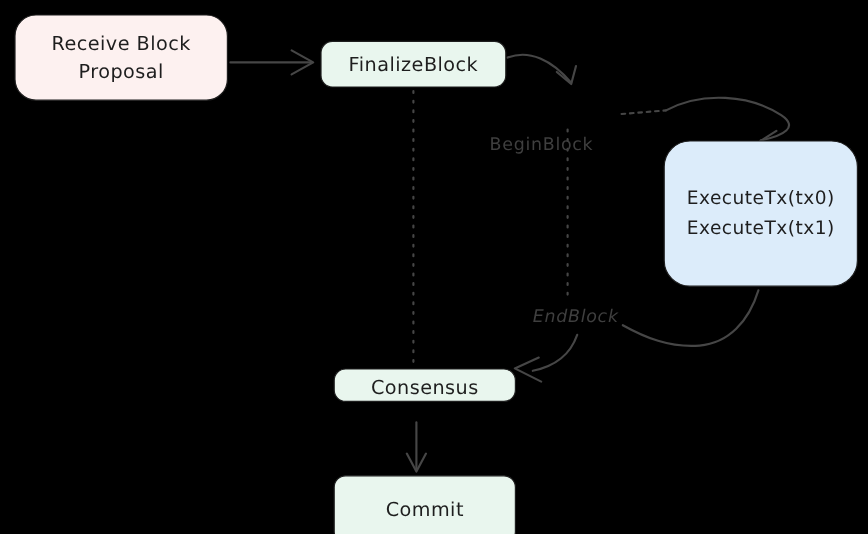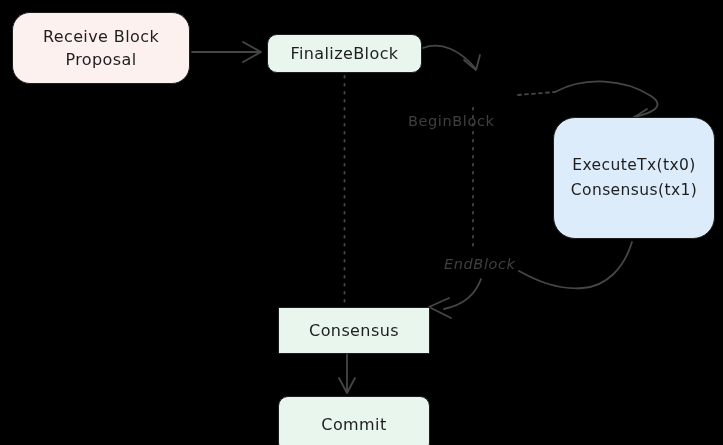--- a/index.html
+++ b/index.html
@@ -59,23 +59,24 @@
   }
   .node-execute {
     left: 553px; top: 117px; width: 162px; height: 122px;
     background: var(--execute_fill);
     border-radius: 22px;
     flex-direction: column;
     font-size: 15.5px;
     line-height: 25px;
   }
   .node-consensus {
-    left: 278px; top: 307px; width: 152px; height: 47px;
+    left: 278px; top: 307px; width: 152px; height: 28px;
     background: var(--process_fill);
-    border-radius: 0;
+    border-radius: 10px;
+    align-items: flex-end;
   }
   .node-commit {
     left: 278px; top: 396px; width: 152px; height: 57px;
     background: var(--process_fill);
     border-radius: 10px;
   }
   .multiline { white-space: pre-line; }
   .edge-label {
     position: absolute;
     color: var(--edge_label_text);
@@ -135,21 +136,21 @@
     <span>FinalizeBlock</span>
   </div>
 
   <div class="node node-receive">
     <span class="multiline">Receive Block
 Proposal</span>
   </div>
 
   <div class="node node-execute">
     <div>ExecuteTx(tx0)</div>
-    <div>Consensus(tx1)</div>
+    <div>ExecuteTx(tx1)</div>
   </div>
 
   <div class="edge-label label-begin">BeginBlock</div>
 
   <div class="edge-label label-end">EndBlock</div>
 
   <div class="node node-consensus">
     <span>Consensus</span>
   </div>
 

